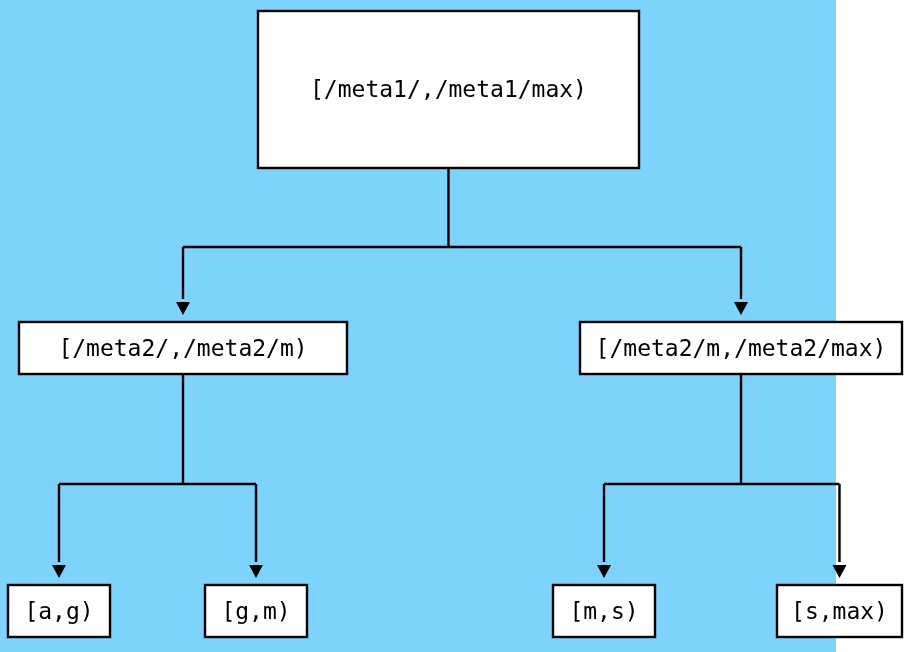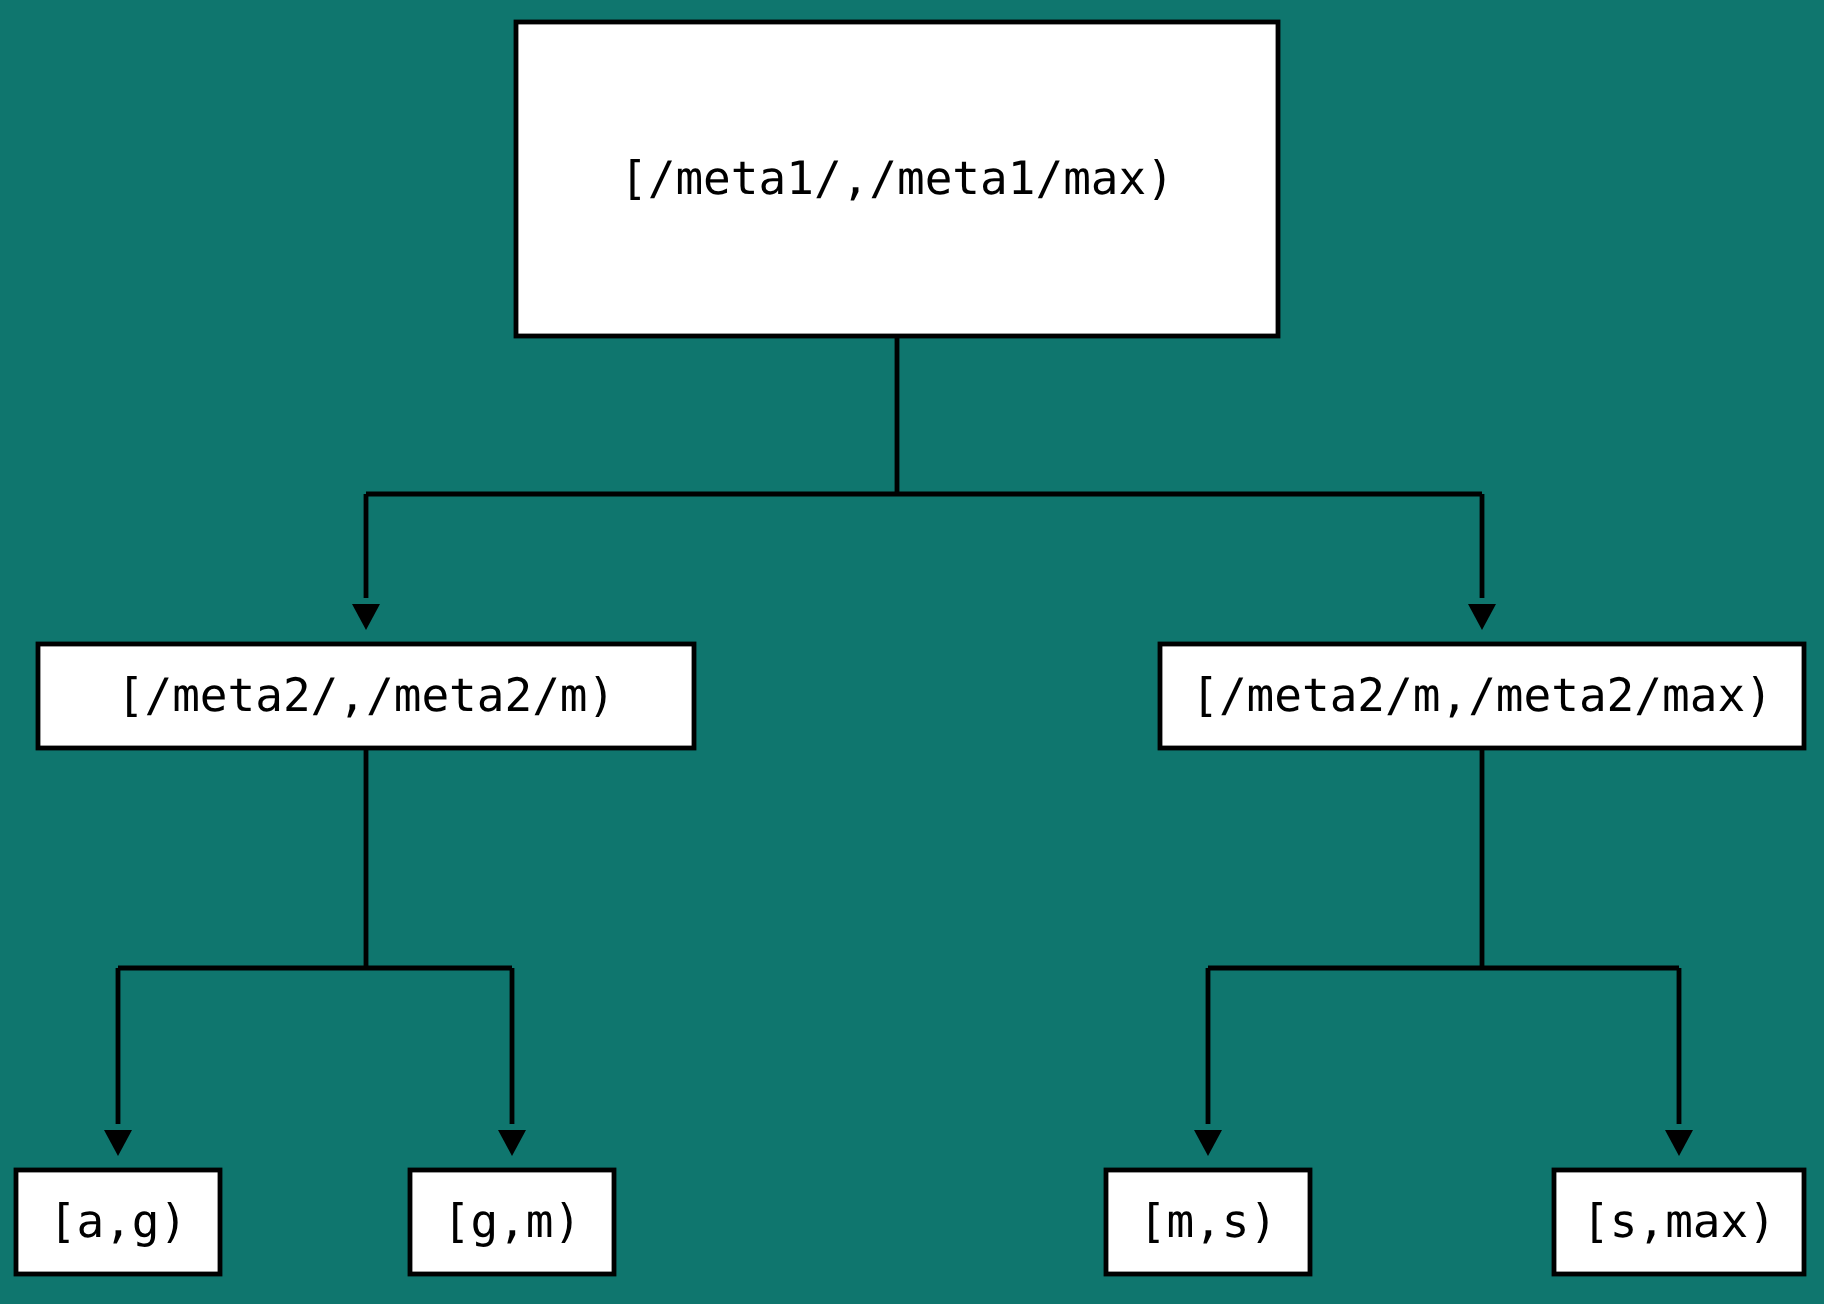--- a/index.html
+++ b/index.html
@@ -8,23 +8,23 @@
     background: #ffffff;
   }
   body {
     width: 912px;
     height: 652px;
     font-family: "DejaVu Sans Mono", "Liberation Mono", monospace;
     overflow: hidden;
   }
   #diagram-root {
     position: relative;
-    width: 912px;
+    width: 836px;
     height: 652px;
-    background: #0f766e;
+    background: #7dd3fc;
   }
   #tree-svg {
     position: absolute;
     top: 0;
     left: 0;
     display: block;
   }
   .node-box {
     fill: #ffffff;
     stroke: #000000;

